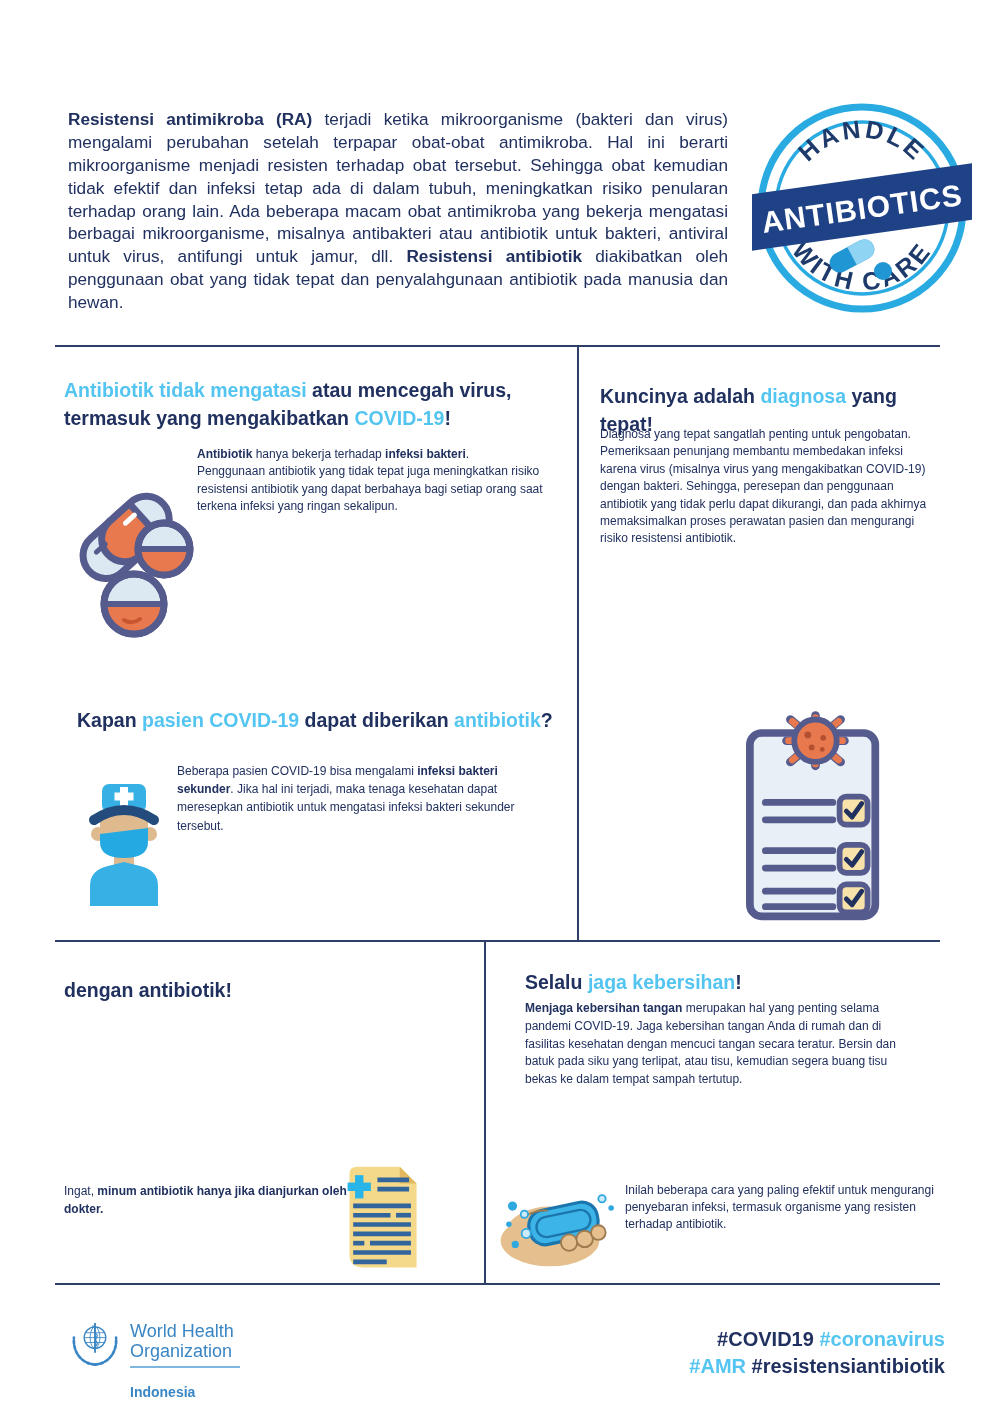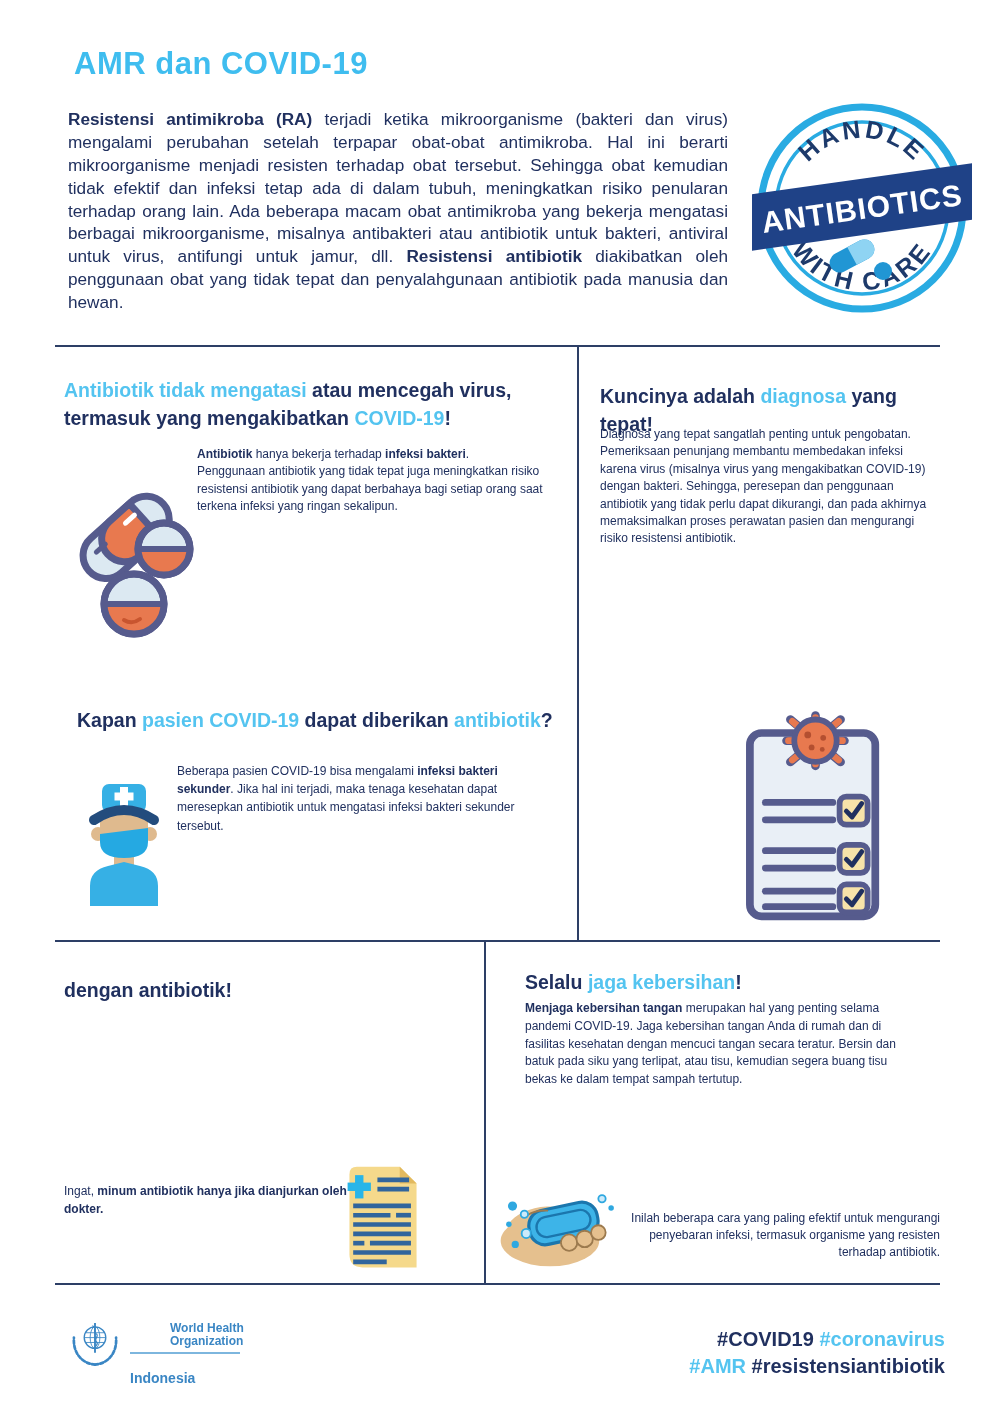--- a/index.html
+++ b/index.html
@@ -28,32 +28,31 @@
   .b{font-weight:bold;}
   .navy{color:var(--navy);}
   .hblue{color:var(--heading-blue);}
   .title{font-size:31px;font-weight:bold;color:var(--sky);letter-spacing:.5px;}
   .intro{width:660px;font-size:17.2px;line-height:1.33;text-align:justify;color:var(--navy);}
   .heading{font-size:19.5px;font-weight:bold;line-height:1.45;color:var(--navy);}
   .body-txt{font-size:12px;line-height:1.45;color:var(--navy);}
   .hline,.vline{background:var(--divider);}
   .hline{height:2px;}
   .vline{width:2px;}
-  .who-name{font-size:12px;font-weight:bold;line-height:1.1;color:var(--whoblue);margin-left:40px;}
+  .who-name{font-size:18px;font-weight:normal;line-height:1.1;color:var(--whoblue);}
   .who-country{font-size:14px;font-weight:bold;color:var(--whoblue);margin-top:16px;}
   .who-rule{height:2px;background:#7db6de;width:110px;margin-top:4px;}
   .hashtags{width:300px;text-align:right;font-size:20px;font-weight:bold;line-height:1.35;}
   svg{display:block;}
 </style>
 </head>
 <body>
 
 <div class="page">
 
-  <div class="abs title" style="left:74px;top:46px;">AMR dan COVID-19</div>
 
   <div class="abs intro" style="left:68px;top:108px;">
     <span class="b">Resistensi antimikroba (RA)</span><span> terjadi ketika mikroorganisme (bakteri dan virus) mengalami perubahan setelah terpapar obat-obat antimikroba. Hal ini berarti mikroorganisme menjadi resisten terhadap obat tersebut. Sehingga obat kemudian tidak efektif dan infeksi tetap ada di dalam tubuh, meningkatkan risiko penularan terhadap orang lain. Ada beberapa macam obat antimikroba yang bekerja mengatasi berbagai mikroorganisme, misalnya antibakteri atau antibiotik untuk bakteri, antiviral untuk virus, antifungi untuk jamur, dll. </span><span class="b">Resistensi antibiotik</span><span> diakibatkan oleh penggunaan obat yang tidak tepat dan penyalahgunaan antibiotik pada manusia dan hewan.</span>
   </div>
 
   <div class="abs" style="left:752px;top:98px;width:220px;height:220px;">
     <svg viewBox="0 0 220 220" width="220" height="220">
       <circle cx="110" cy="110" r="101" fill="#ffffff" stroke="#29abe2" stroke-width="7"></circle>
       <circle cx="110" cy="110" r="86" fill="none" stroke="#29abe2" stroke-width="3.5"></circle>
       <defs>
@@ -245,21 +244,21 @@
         <circle cx="27" cy="31" r="4" fill="#cdeafa" stroke="#2fa8e0" stroke-width="2"></circle>
         <circle cx="10" cy="42" r="3" fill="#2fa8e0"></circle>
         <circle cx="29" cy="52" r="5" fill="#cdeafa" stroke="#2fa8e0" stroke-width="2"></circle>
         <circle cx="17" cy="64" r="4" fill="#2fa8e0"></circle>
         <circle cx="112" cy="14" r="4" fill="#cdeafa" stroke="#2fa8e0" stroke-width="2"></circle>
         <circle cx="122" cy="24" r="3" fill="#2fa8e0"></circle>
       </g>
     </svg>
   </div>
 
-  <div class="abs body-txt" style="left:625px;top:1210px;width:315px;line-height:1.42;text-align:right;">Inilah beberapa cara yang paling efektif untuk mengurangi penyebaran infeksi, termasuk organisme yang resisten terhadap antibiotik.</div>
+  <div class="abs body-txt" style="left:625px;top:1182px;width:315px;line-height:1.42;">Inilah beberapa cara yang paling efektif untuk mengurangi penyebaran infeksi, termasuk organisme yang resisten terhadap antibiotik.</div>
 
   <div class="abs" style="left:68px;top:1316px;width:54px;height:54px;">
     <svg viewBox="0 0 100 100" width="54" height="54">
       <g stroke="#3a86c4" fill="none">
         <circle cx="50" cy="40" r="20" stroke-width="2.5"></circle>
         <ellipse cx="50" cy="40" rx="9" ry="20" stroke-width="1.6"></ellipse>
         <line x1="33" y1="31" x2="67" y2="31" stroke-width="1.6"></line>
         <line x1="30" y1="40" x2="70" y2="40" stroke-width="1.6"></line>
         <line x1="33" y1="49" x2="67" y2="49" stroke-width="1.6"></line>
         <line x1="50" y1="13" x2="50" y2="68" stroke-width="3.5"></line>

